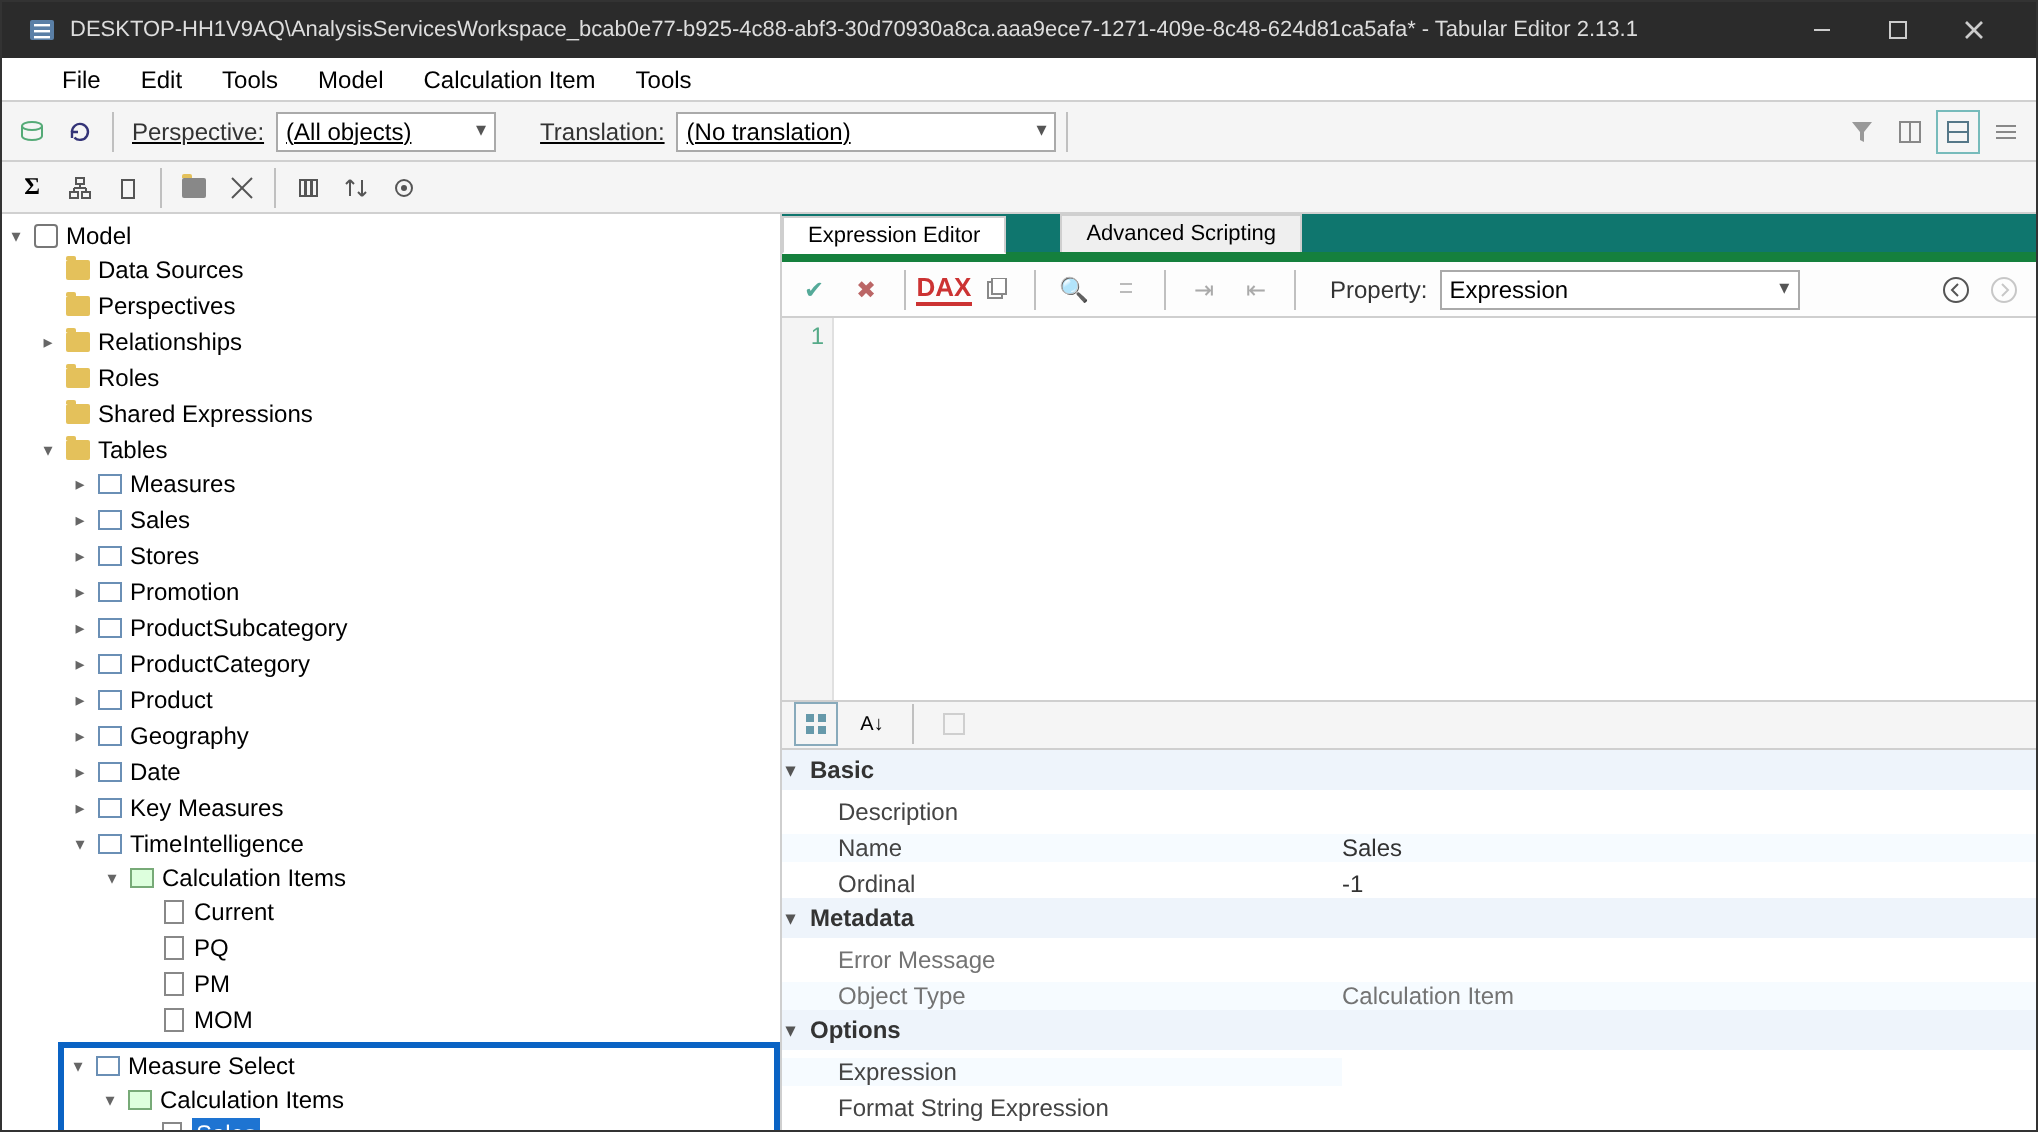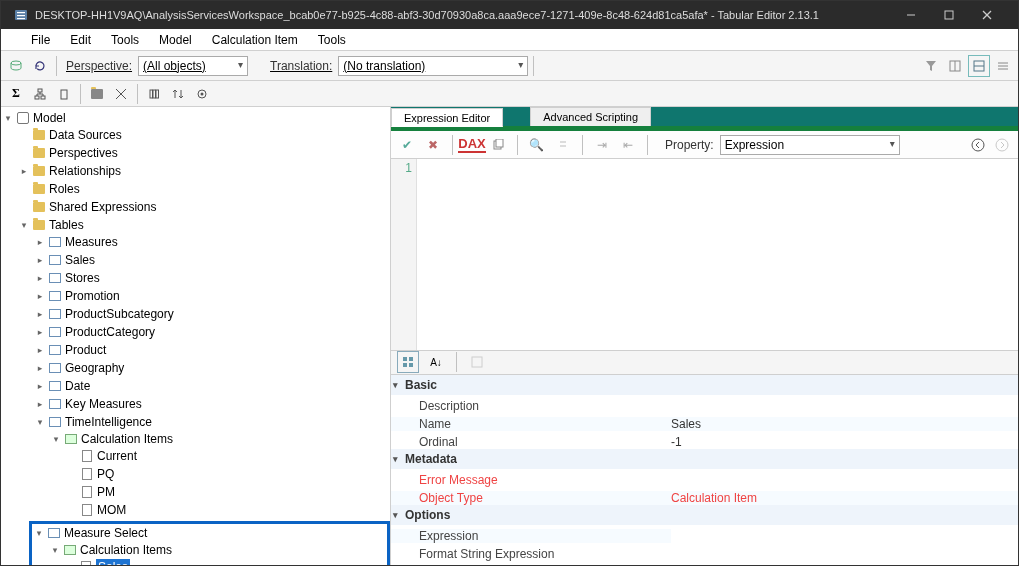--- a/index.html
+++ b/index.html
@@ -36,21 +36,21 @@
 .gutter { width:26px; background:#f4f4f4; border-right:1px solid #e0e0e0; color:#5a8; text-align:right; padding:2px 4px; font-family:Consolas, monospace; font-size:12px;}
 .code { flex:1; padding:2px 6px; font-family:Consolas, monospace; font-size:12px; color:#333;}
 .prop-toolbar { height:24px; border-bottom:1px solid #cfcfcf; background:#f5f5f5; display:flex; align-items:center; padding:0 6px; gap:6px;}
 .prop-grid { flex:1; overflow:auto; background:#fff;}
 .pg-row { display:flex; height:18px; align-items:flex-end; font-size:11px;}
 .pg-label { width:280px; padding-left:28px; color:#444;}
 .pg-val { flex:1; color:#333;}
 .pg-cat { font-weight:bold; color:#333; background:#eef4fb; padding-left:14px; height:20px; display:flex; align-items:center; position:relative;}
 .pg-cat::before { content:"▾"; position:absolute; left:2px; font-size:9px; color:#555;}
 .pg-row:nth-child(odd) .pg-label,.pg-row:nth-child(odd) .pg-val { background:#f6fbff;}
-.pg-disabled { color:#ef4444;}
+.pg-disabled { color:#737373;}
 .tree { list-style:none; }
 .tree ul { list-style:none; padding-left:16px;}
 .tree li { white-space:nowrap; line-height:16px; padding:1px 0;}
 .node { display:flex; align-items:center; gap:3px; padding-left:2px;}
 .arrow { width:10px; display:inline-block; text-align:center; color:#666; font-size:9px; cursor:default;}
 .arrow.none { visibility:hidden;}
 .ic { width:14px; height:14px; display:inline-flex; align-items:center; justify-content:center;}
 .folder { background:#e4c15b; width:12px;height:10px; border-radius:1px; position:relative;}
 .folder::before{content:"";position:absolute;top:-2px;left:0;width:5px;height:2px;background:#e4c15b;border-radius:1px 1px 0 0;}
 .tblico { width:12px;height:10px; border:1px solid #6a8fb5; background:linear-gradient(#fff 33%,#6a8fb5 33% 34%,#fff 34% 66%,#6a8fb5 66% 67%,#fff 67%);}

